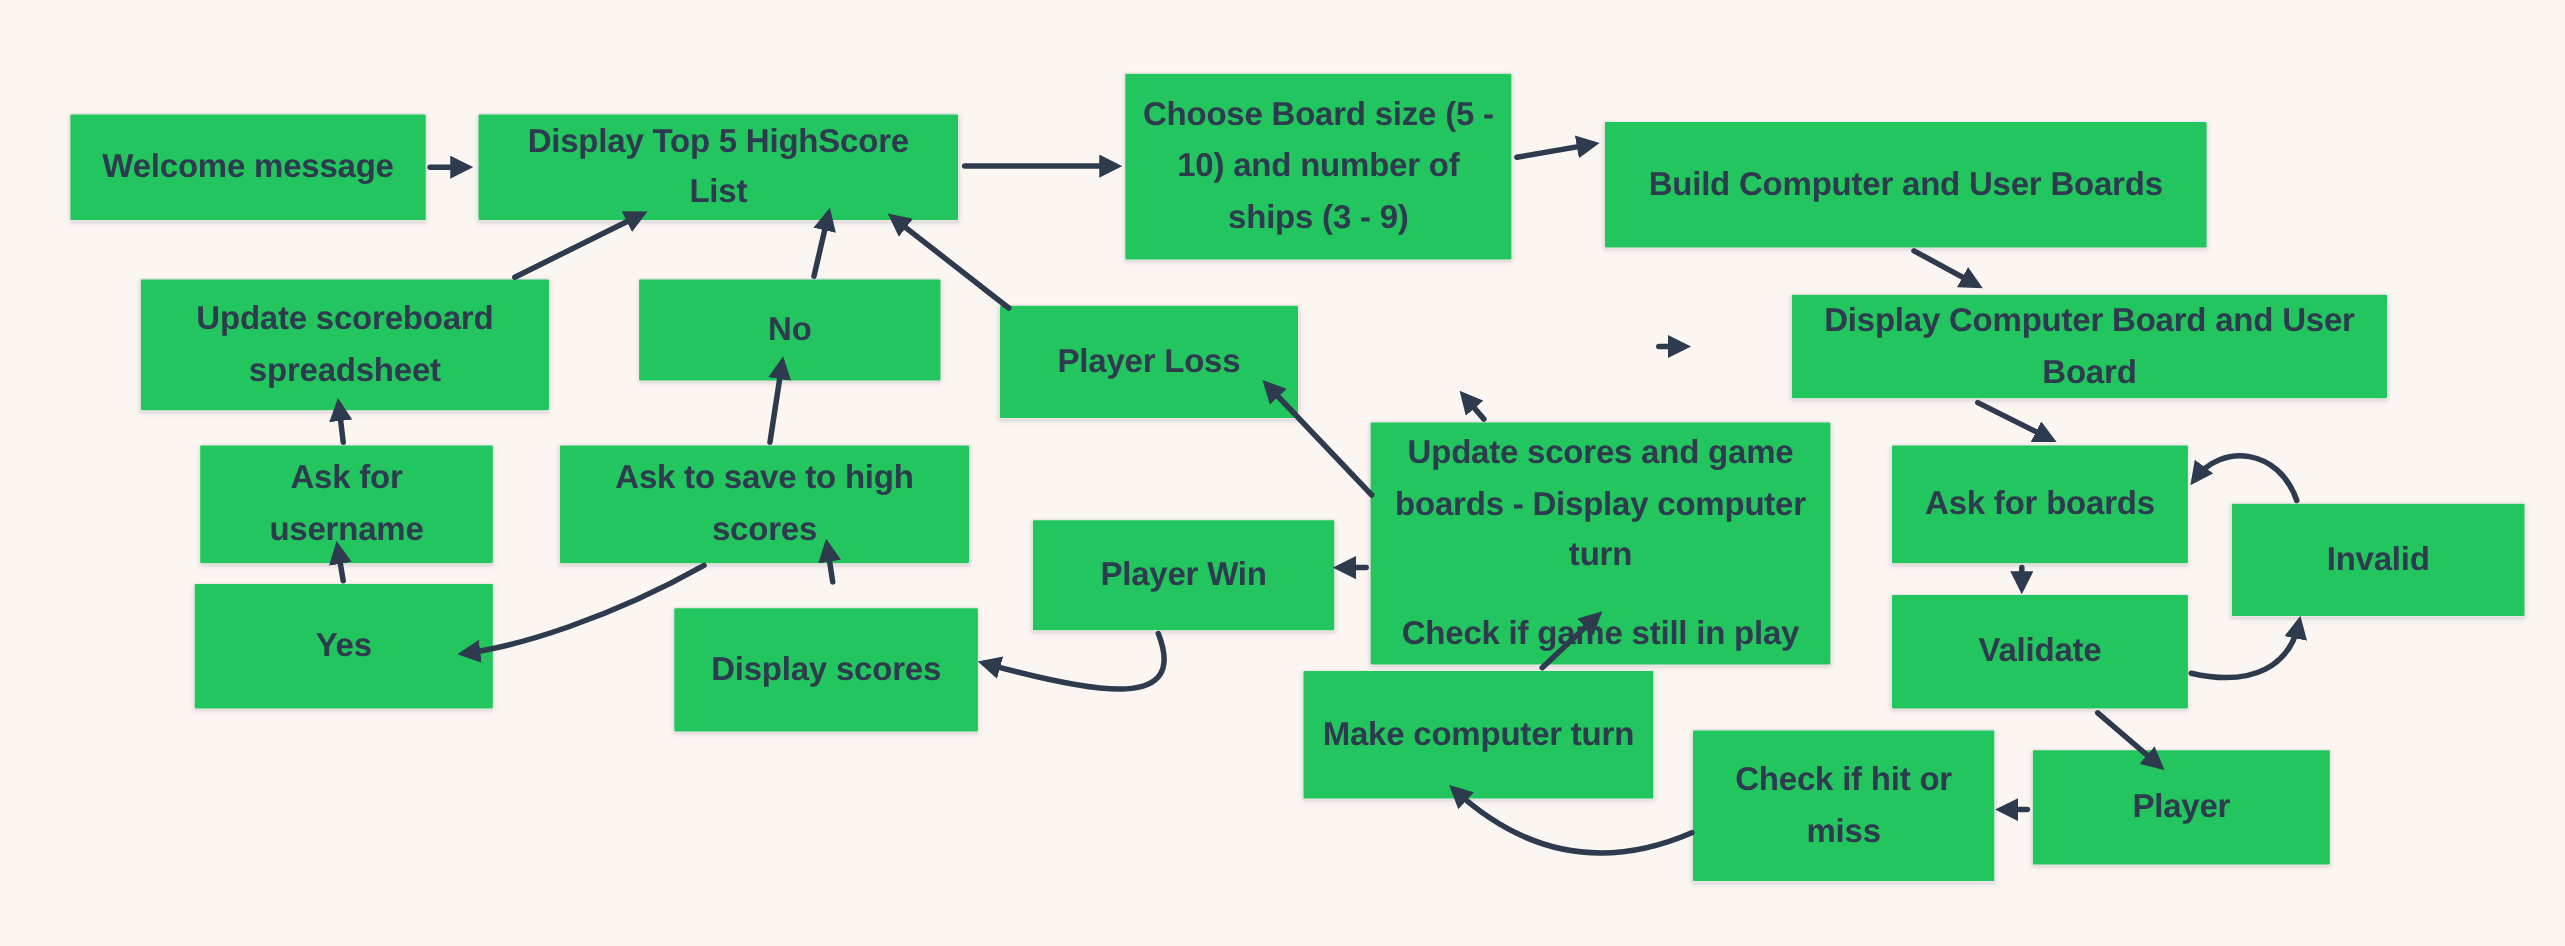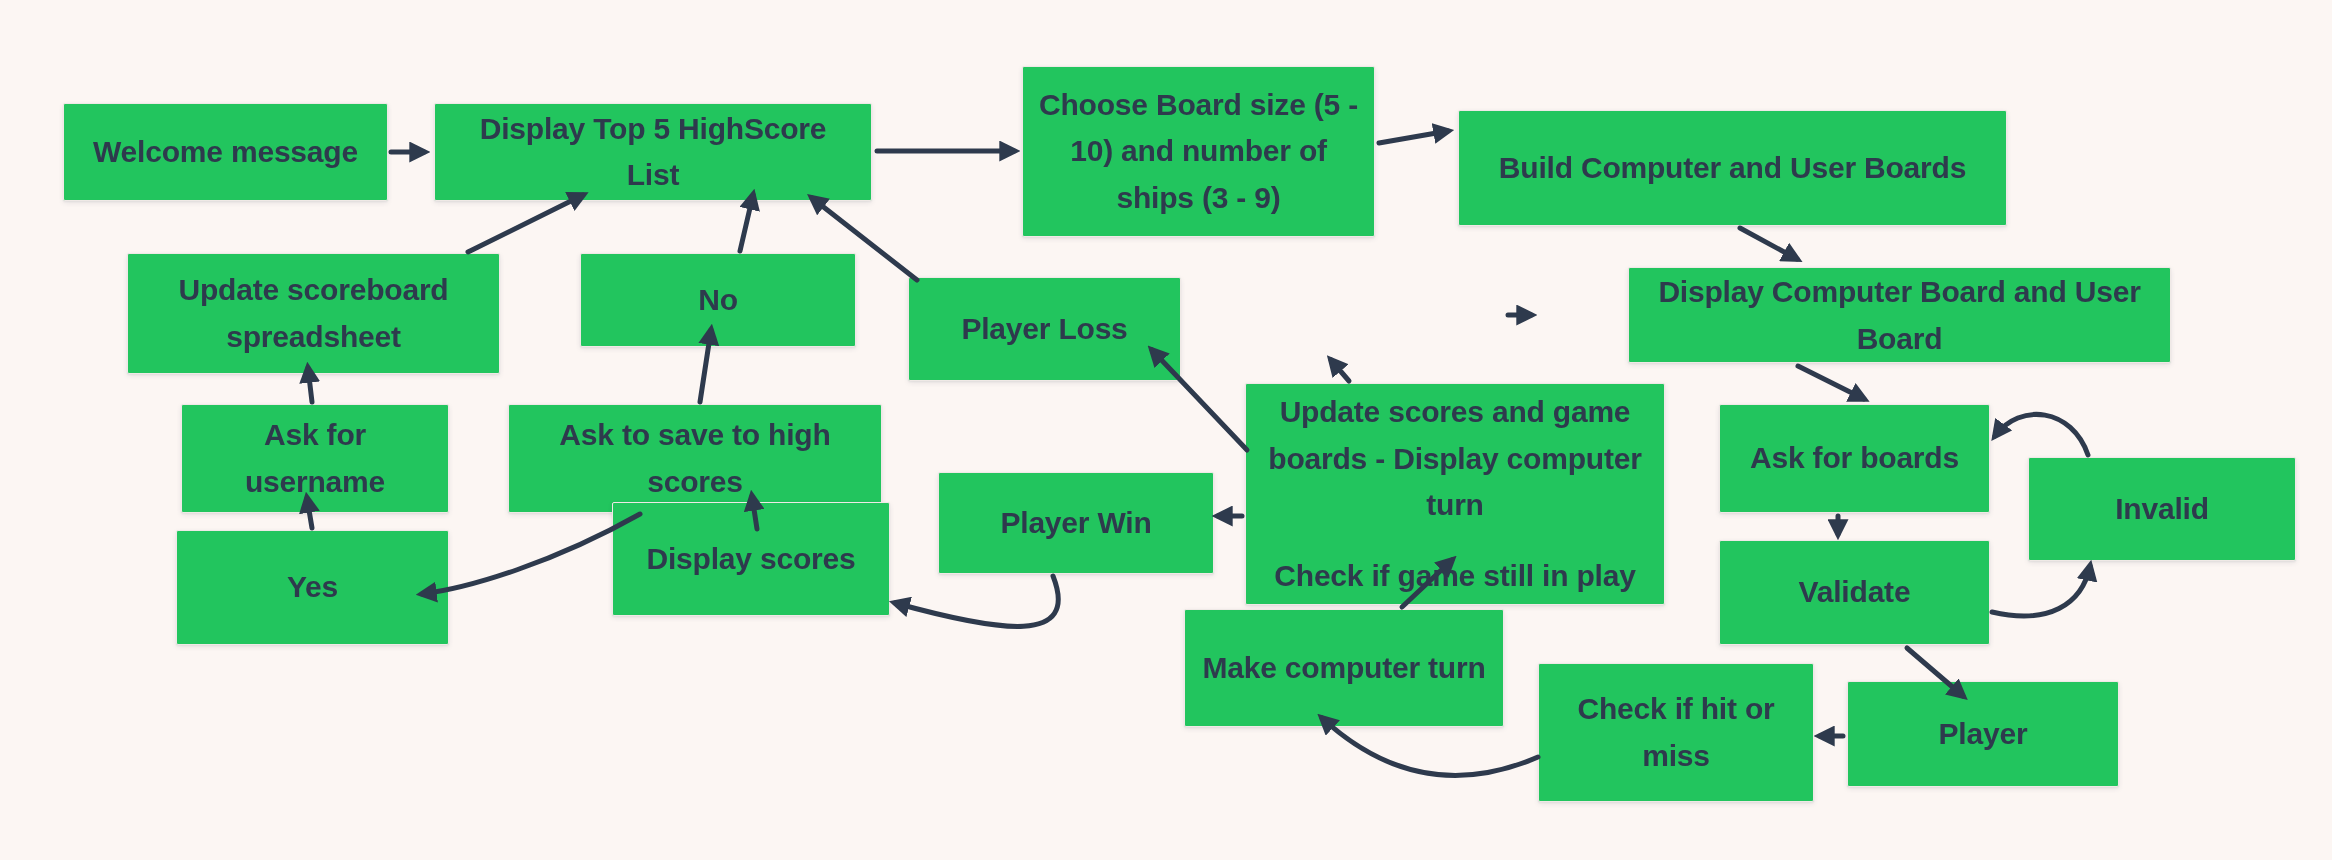--- a/index.html
+++ b/index.html
@@ -85,21 +85,21 @@
       </div>
       <div class="node" style="left: 1719px; top: 404px; width: 271px; height: 109px;">
         <span class="node-label">Ask for boards</span>
       </div>
       <div class="node" style="left: 2028px; top: 457px; width: 268px; height: 104px;">
         <span class="node-label">Invalid</span>
       </div>
       <div class="node" style="left: 176px; top: 530px; width: 273px; height: 115px;">
         <span class="node-label">Yes</span>
       </div>
-      <div class="node" style="left: 612px; top: 502px; width: 278px; height: 114px;">
+      <div class="node" style="left: 612px; top: 552px; width: 278px; height: 114px;">
         <span class="node-label">Display scores</span>
       </div>
       <div class="node" style="left: 938px; top: 472px; width: 276px; height: 102px;">
         <span class="node-label">Player Win</span>
       </div>
       <div class="node" style="left: 1719px; top: 540px; width: 271px; height: 105px;">
         <span class="node-label">Validate</span>
       </div>
       <div class="node" style="left: 1184px; top: 609px; width: 320px; height: 118px;">
         <span class="node-label">Make computer turn</span>

